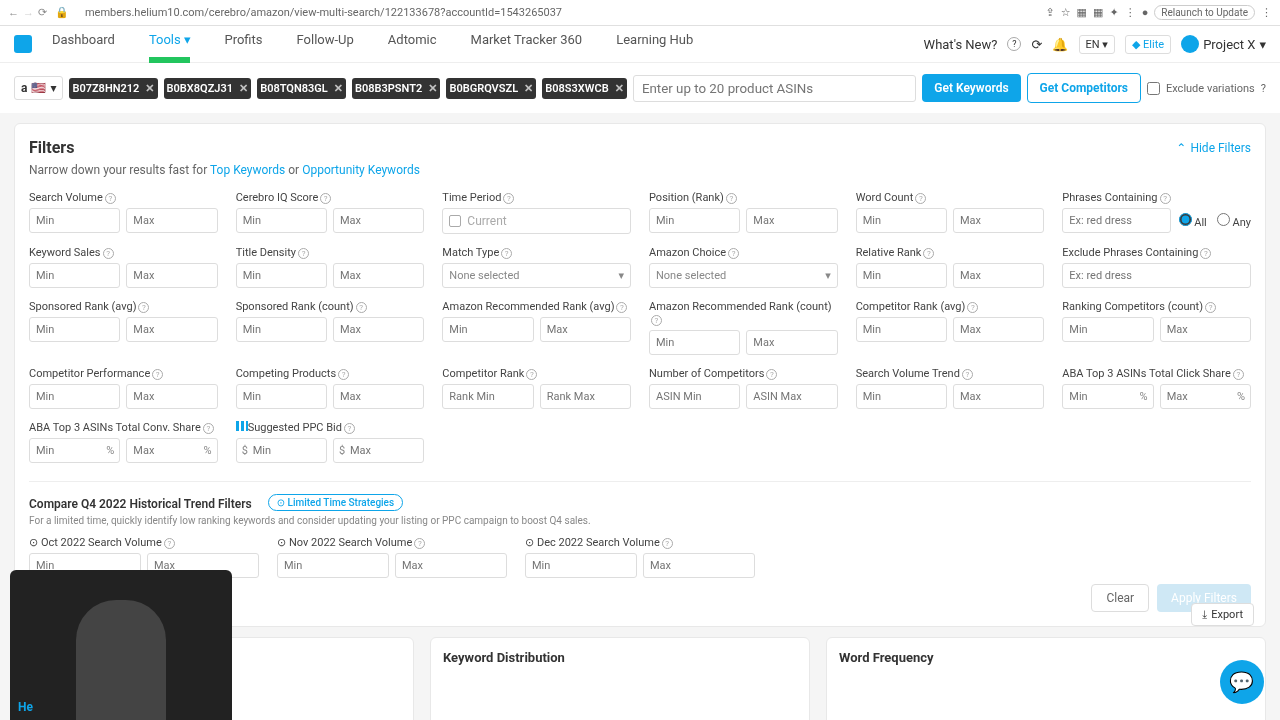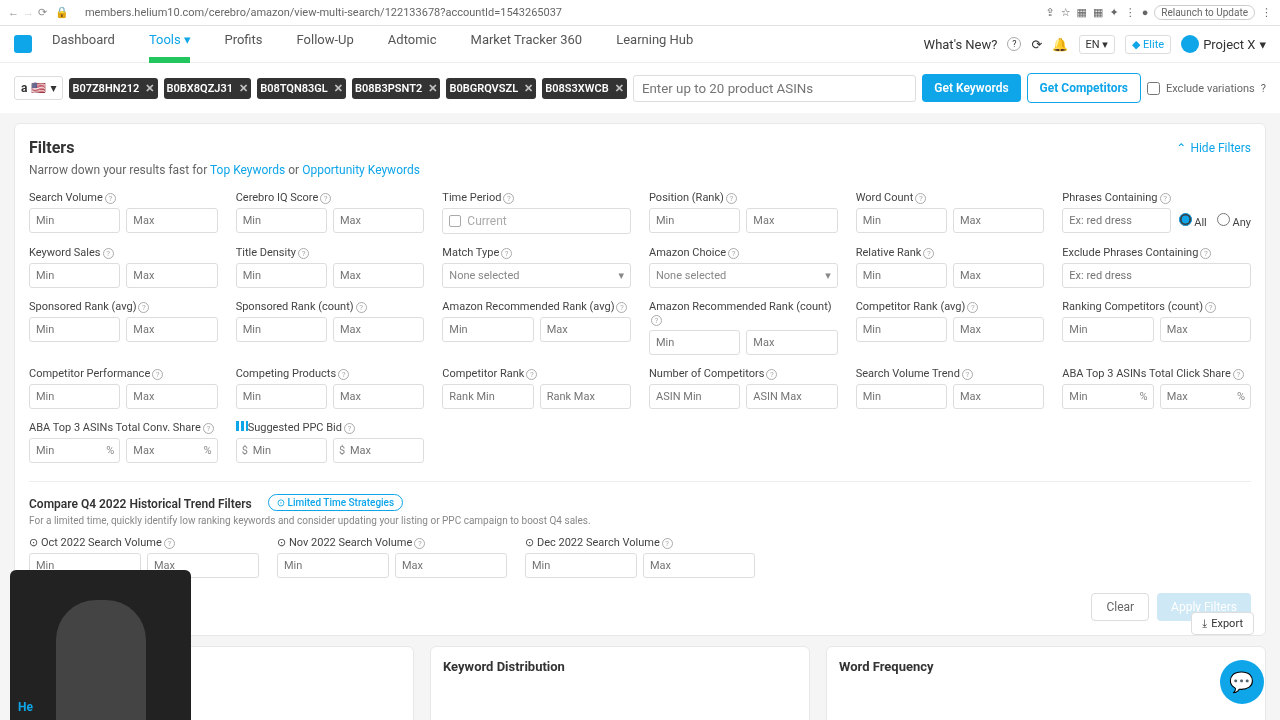--- a/index.html
+++ b/index.html
@@ -44,31 +44,31 @@
 .with-pct{position:relative}
 .with-pct .pct{position:absolute;right:6px;top:6px;color:#888;font-size:11px}
 .with-dollar{position:relative}
 .with-dollar .d{position:absolute;left:6px;top:6px;color:#888;font-size:11px}
 .with-dollar input{padding-left:16px}
 .section-divider{border-top:1px solid #eee;margin:18px 0 12px}
 .trend-head{display:flex;align-items:flex-end;gap:16px;font-size:12px;font-weight:600}
 .lts{border:1px solid #0ea5e9;color:#0ea5e9;border-radius:10px;padding:2px 8px;font-size:10px;font-weight:500}
 .trend-sub{font-size:10px;color:#888;margin:4px 0 10px}
 .trend-grid{display:grid;grid-template-columns:repeat(5,1fr);gap:12px 18px}
-.filter-actions{display:flex;justify-content:flex-end;gap:8px;margin-top:15px}
+.filter-actions{display:flex;justify-content:flex-end;gap:8px;margin-top:6px}
 .btn-clear{background:#fff;border:1px solid #ddd;color:#666;border-radius:4px;padding:6px 14px;font-size:12px;cursor:pointer}
 .btn-apply{background:#cfe8f5;color:#fff;border:none;border-radius:4px;padding:6px 14px;font-size:12px}
 .results{display:flex;gap:16px;margin:10px 14px}
 .card{background:#fff;border:1px solid #e8e8e8;border-radius:6px;padding:12px;flex:1;position:relative}
 .card h3{font-size:13px;font-weight:700;margin-bottom:0}
 .card .sub{font-size:10px;color:#888}
 .export{position:absolute;right:12px;top:-34px;background:#fff;border:1px solid #ddd;border-radius:4px;padding:4px 10px;font-size:11px;display:flex;align-items:center;gap:4px;cursor:pointer}
 .wf{font-size:11px;line-height:1.8}
 .chat-btn{position:fixed;right:16px;bottom:16px;width:44px;height:44px;background:#0ea5e9;border-radius:50%;display:flex;align-items:center;justify-content:center;color:#fff;font-size:20px}
-.webcam{position:fixed;left:10px;bottom:0;width:181px;height:150px;background:#222;border-radius:6px 6px 0 0;display:flex;align-items:flex-end;justify-content:center;color:#0ea5e9;font-size:14px;font-weight:700;overflow:hidden}
+.webcam{position:fixed;left:10px;bottom:0;width:222px;height:150px;background:#222;border-radius:6px 6px 0 0;display:flex;align-items:flex-end;justify-content:center;color:#0ea5e9;font-size:14px;font-weight:700;overflow:hidden}
 .webcam .person{width:90px;height:120px;background:#444;border-radius:40px 40px 0 0;position:relative}
 .webcam .txt{position:absolute;bottom:6px;left:8px;font-size:12px}
 .phrase-wrap{display:flex;gap:8px;align-items:center}
 .phrase-wrap .single-inp{flex:1}
 .ppc-label{display:flex;align-items:center;gap:4px}
 .ppc-label .bars{display:inline-block;width:12px;height:10px;background:linear-gradient(to right,#0ea5e9 3px,transparent 3px 5px,#0ea5e9 5px 8px,transparent 8px 10px,#0ea5e9 10px)}
 .tp-wrap{display:flex;align-items:center;border:1px solid #ddd;border-radius:3px;padding:5px 6px;color:#aaa;gap:6px}
 .cal-icon{width:12px;height:12px;border:1px solid #aaa;border-radius:2px}
 .multi-prod{position:relative;min-height:110px}
 </style>

